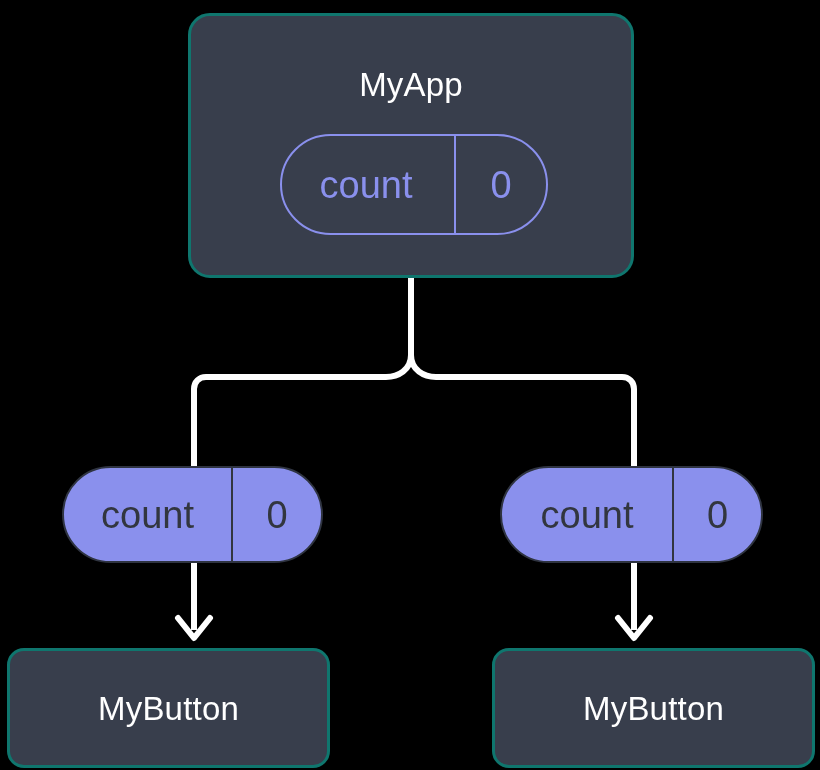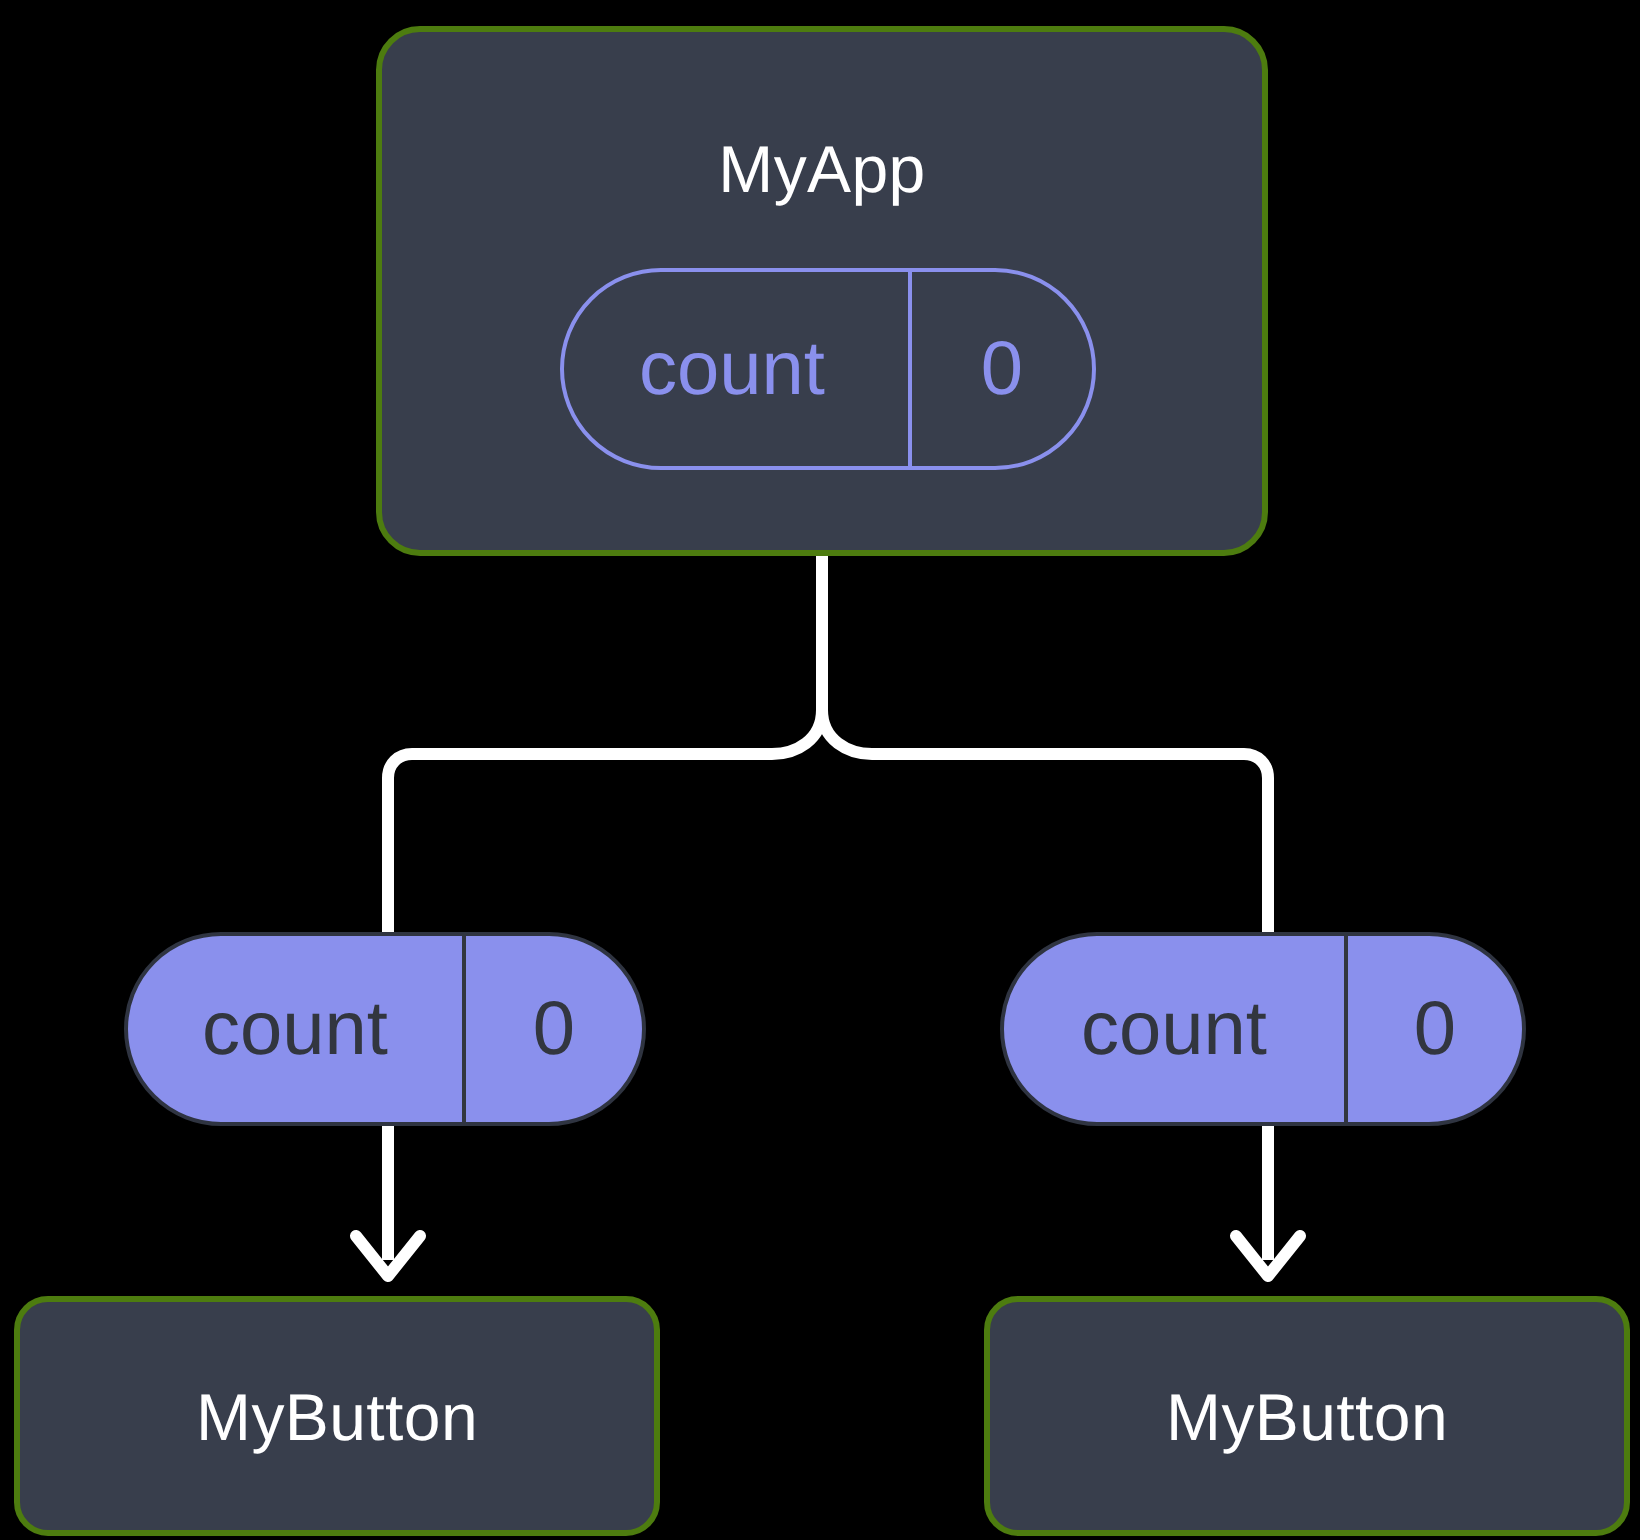--- a/index.html
+++ b/index.html
@@ -23,21 +23,21 @@
     top: 0;
     width: 820px;
     height: 770px;
     pointer-events: none;
   }
 
   
   .node-box {
     position: absolute;
     background: #383e4c;
-    border: 3px solid #4d7c0f;
+    border: 3px solid #0f766e;
     border-radius: 18px;
     box-sizing: border-box;
   }
 
   #app-box {
     left: 188px;
     top: 13px;
     width: 446px;
     height: 265px;
     border-radius: 22px;

